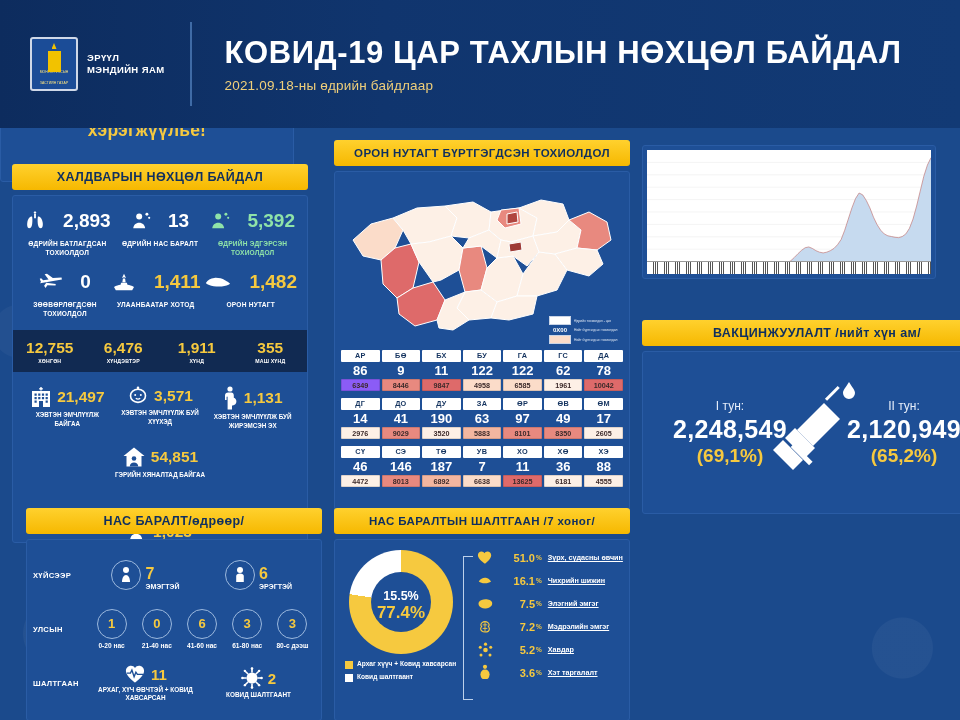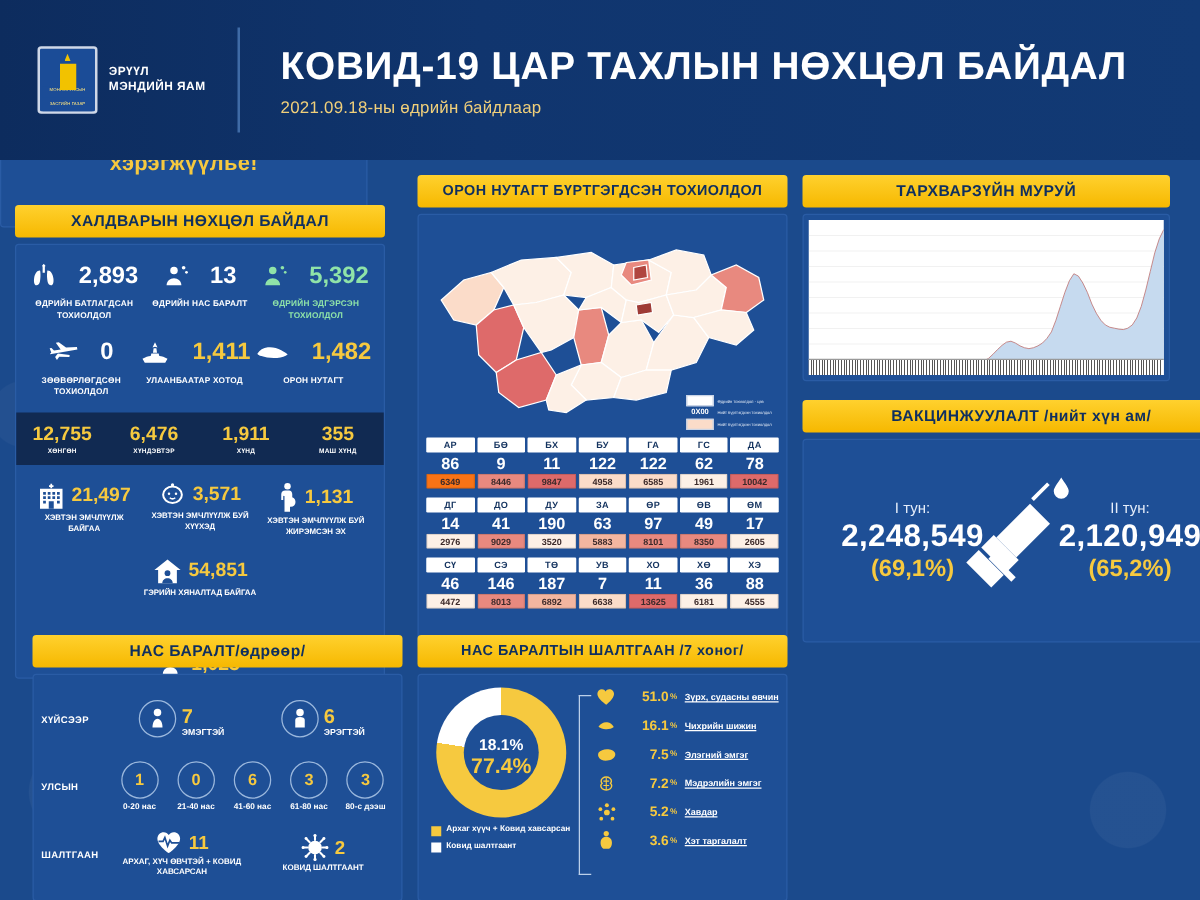--- a/index.html
+++ b/index.html
@@ -497,21 +497,21 @@
             <span class="leg-tx">Нийт бүртгэгдсэн тохиолдол</span>
           </div>
         </div>
       </div>
 
       <div class="prov-grid" id="prov-grid">
           <div class="prov-band">
             <div class="prov-cell">
               <div class="prov-code">АР</div>
               <div class="prov-new">86</div>
-              <div class="prov-tot" style="background:#f97316">6349</div>
+              <div class="prov-tot" style="background:#8b5cf6">6349</div>
             </div>
             <div class="prov-cell">
               <div class="prov-code">БӨ</div>
               <div class="prov-new">9</div>
               <div class="prov-tot" style="background:#e8897f">8446</div>
             </div>
             <div class="prov-cell">
               <div class="prov-code">БХ</div>
               <div class="prov-new">11</div>
               <div class="prov-tot" style="background:#de6a6a">9847</div>
@@ -609,21 +609,20 @@
               <div class="prov-code">ХЭ</div>
               <div class="prov-new">88</div>
               <div class="prov-tot" style="background:#fdf0e6">4555</div>
             </div>
           </div>
         </div>
     </div>
   </div>
 
   <div class="panel" id="card-c">
-    <div class="panel-title">ТАРХВАРЗҮЙН МУРУЙ</div>
     <div class="panel-body">
       <div class="chart-box">
         <svg id="epi-svg" width="100%" height="100%" viewBox="0 0 286 126" preserveAspectRatio="none">
           <g id="epi-grid">
               <line x1="0" x2="286" y1="12.6" y2="12.6" stroke="#ececec" stroke-width="0.6"></line>
               <line x1="0" x2="286" y1="25.2" y2="25.2" stroke="#ececec" stroke-width="0.6"></line>
               <line x1="0" x2="286" y1="37.8" y2="37.8" stroke="#ececec" stroke-width="0.6"></line>
               <line x1="0" x2="286" y1="50.4" y2="50.4" stroke="#ececec" stroke-width="0.6"></line>
               <line x1="0" x2="286" y1="63" y2="63" stroke="#ececec" stroke-width="0.6"></line>
               <line x1="0" x2="286" y1="75.6" y2="75.6" stroke="#ececec" stroke-width="0.6"></line>
@@ -774,21 +773,21 @@
   </div>
 
   <div class="panel" id="card-f">
     <div class="panel-title">НАС БАРАЛТЫН ШАЛТГААН /7 хоног/</div>
     <div class="panel-body">
 
       <div class="donut-col">
         <div style="position:relative;width:104px;margin:0 auto">
           <div class="donut"></div>
           <div class="donut-labels">
-            <div class="d-small">18.1%</div>
+            <div class="d-small">15.5%</div>
             <div class="d-big">77.4%</div>
           </div>
         </div>
         <div class="d-legend">
           <div class="dl-row">
             <span class="dl-sw" style="background:#f6c93f"></span>
             <span class="dl-tx">Архаг хүүч + Ковид хавсарсан</span>
           </div>
           <div class="dl-row">
             <span class="dl-sw" style="background:#ffffff"></span>

